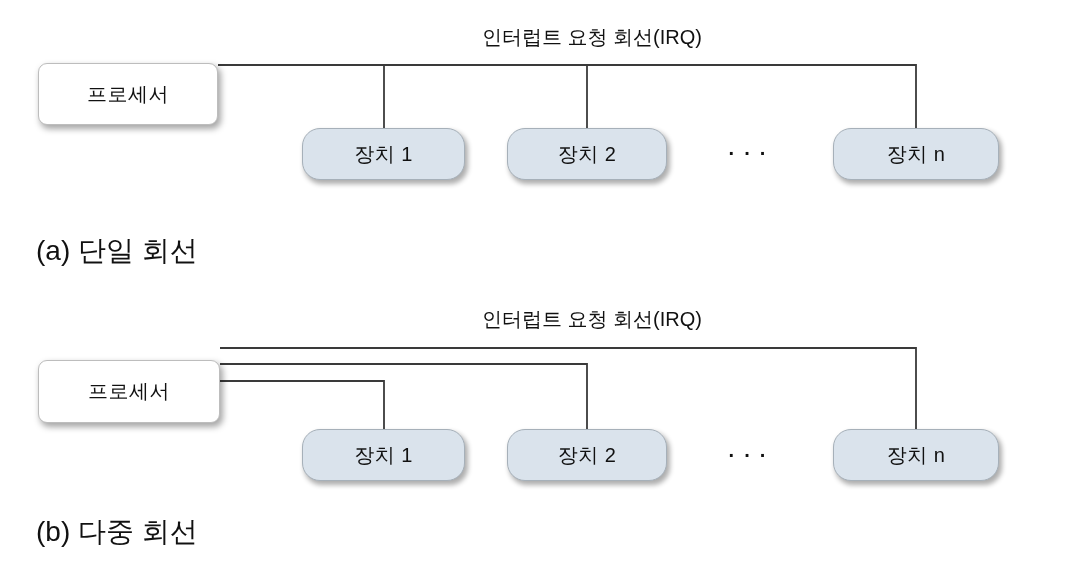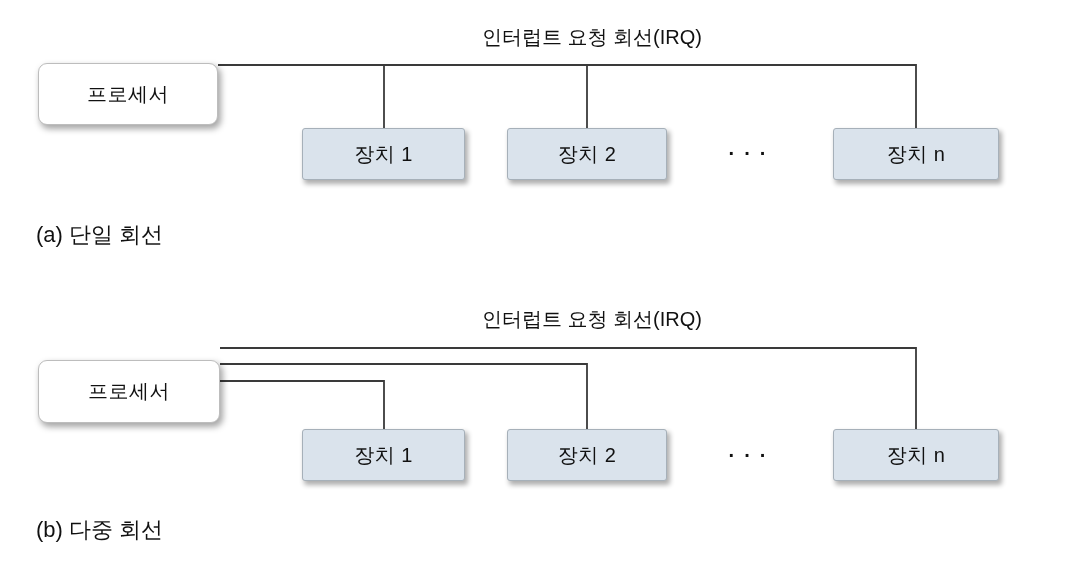--- a/index.html
+++ b/index.html
@@ -48,21 +48,21 @@
   .proc {
     background: var(--proc-fill);
     border: 1.5px solid var(--proc-border);
     border-radius: 9px;
     box-shadow: 2.5px 3.5px 6px rgba(0,0,0,0.35);
     margin-top: 28px;
   }
   .dev {
     background: var(--dev-fill);
     border: 1px solid var(--dev-border);
-    border-radius: 3px;
+    border-radius: 18px;
     box-shadow: 2.5px 3.5px 5px rgba(0,0,0,0.32);
   }
   .irq-label {
     position: absolute;
     z-index: 1;
     width: 360px;
     text-align: center;
     font-size: 20px;
   }
   .dots {
@@ -71,21 +71,22 @@
     width: 110px;
     text-align: center;
     font-size: 20px;
     font-weight: bold;
     letter-spacing: 9px;
     color: var(--text);
   }
   .caption {
     position: absolute;
     z-index: 1;
-    font-size: 22px;
+    font-size: 28px;
+    margin-top: 12px;
   }
 </style>
 </head>
 <body>
 
 <div class="canvas">
 
   <svg class="wires" width="1072" height="566" viewBox="0 0 1072 566" aria-hidden="true">
 
     <path class="wire" d="M218 65 H916 V128"></path>
@@ -132,15 +133,15 @@
   <div class="box dev" style="left:507px; top:429px; width:160px; height:52px;">
     <span>장치 2</span>
   </div>
 
   <div class="dots" style="left:697px; top:444px;">···</div>
 
   <div class="box dev" style="left:833px; top:429px; width:166px; height:52px;">
     <span>장치 n</span>
   </div>
 
-  <div class="caption" style="left:36px; top:515px;">(b) 다중 회선</div>
+  <div class="caption" style="left:36px; top:501px;">(b) 다중 회선</div>
 
 </div>
 
 </body></html>

